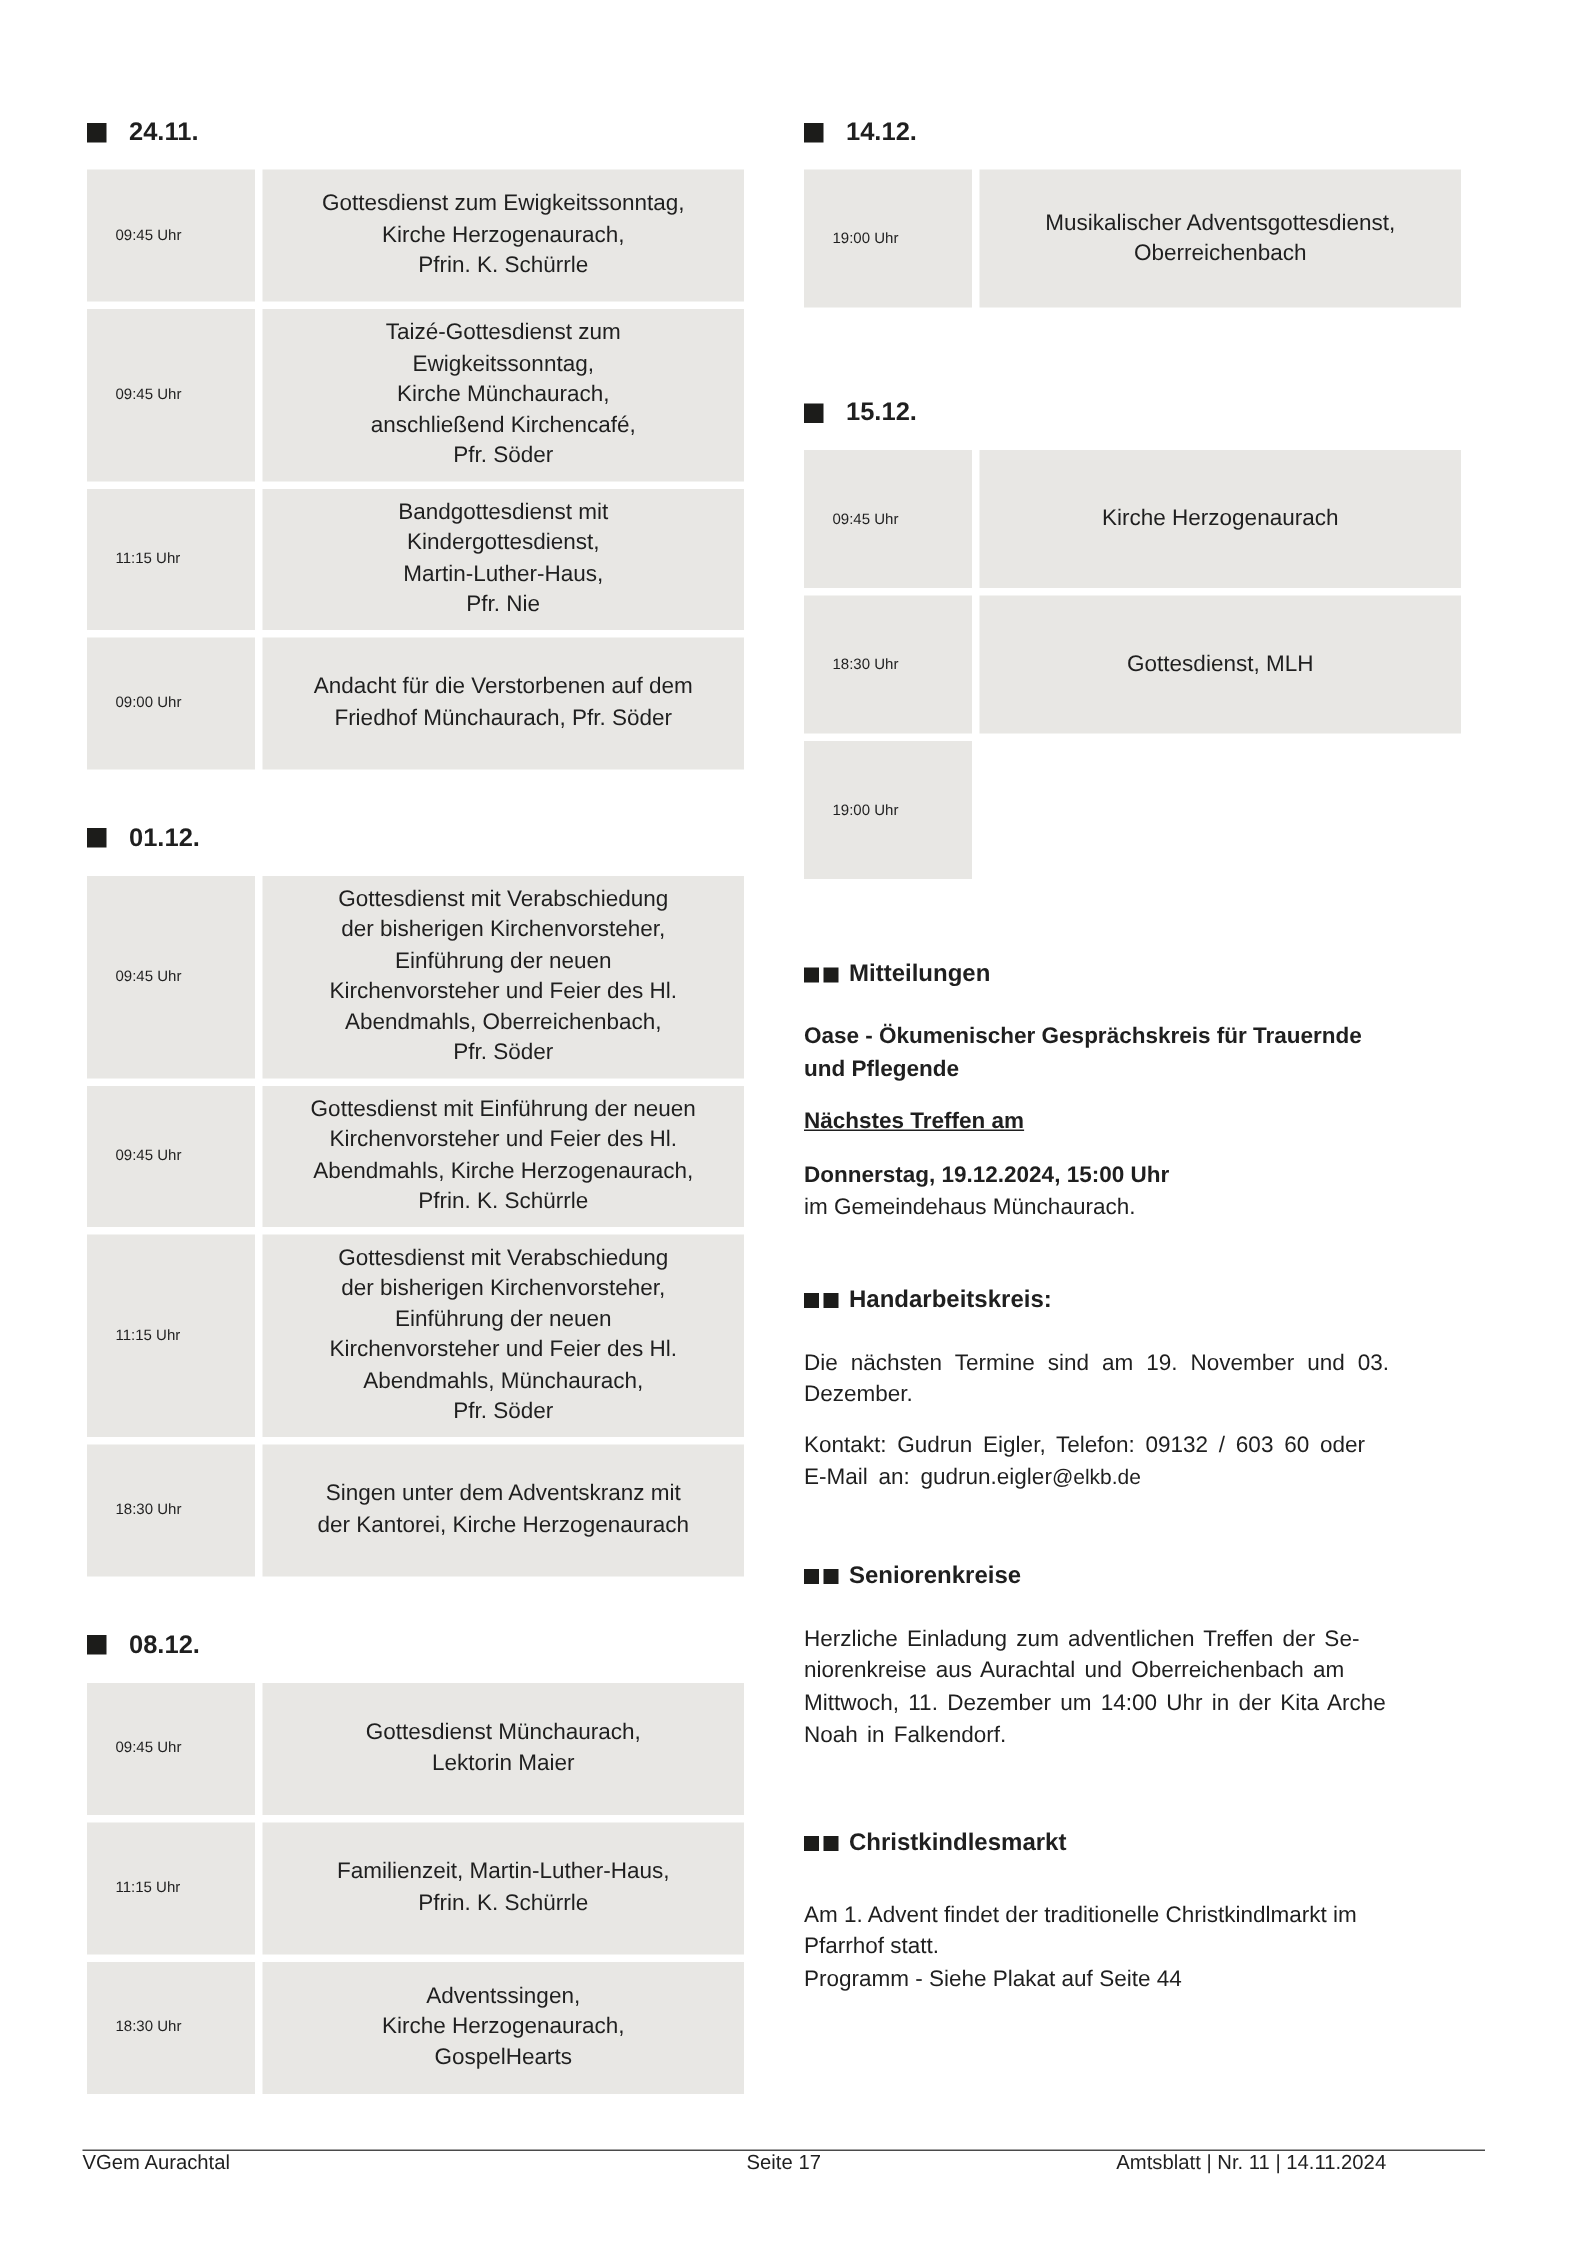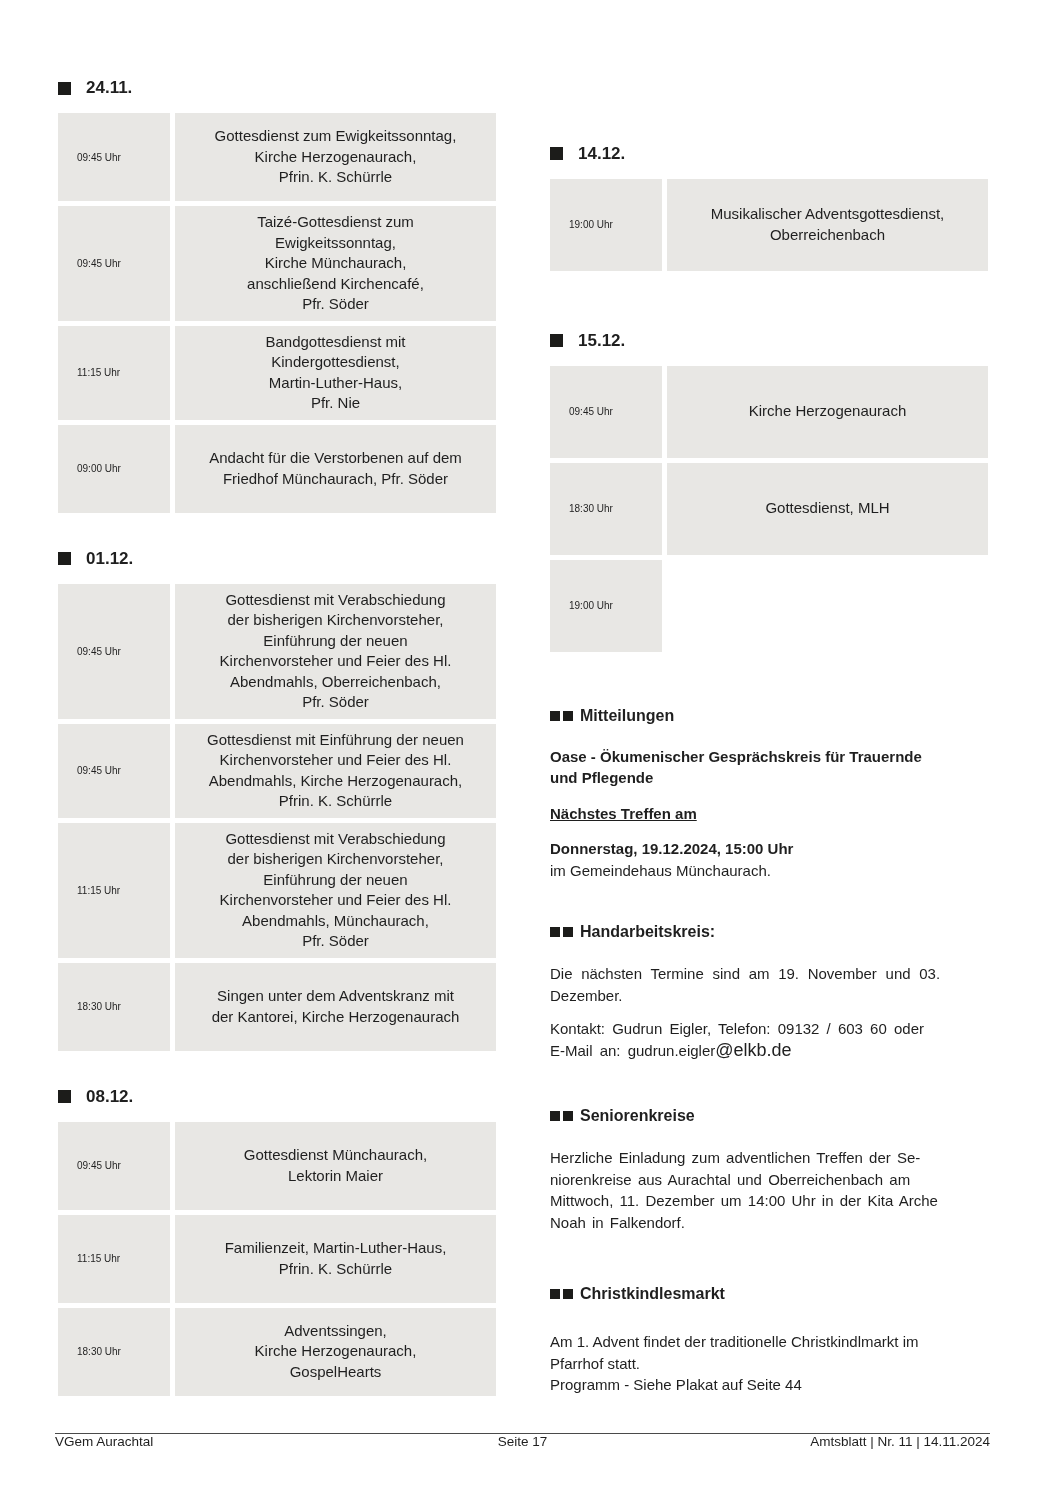--- a/index.html
+++ b/index.html
@@ -9,21 +9,21 @@
   }
   *{box-sizing:border-box;}
   html,body{margin:0;padding:0;}
   body{
     width:1046px;height:1500px;position:relative;background:#ffffff;
     font-family:"Liberation Sans", sans-serif;color:var(--text);
     overflow:hidden;
   }
   .page{
     padding:78px 58px 0 58px;
-    display:flex;gap:54px;align-items:flex-end;
+    display:flex;gap:40px;
   }
   .col-left{width:438px;flex:0 0 438px;}
   .col-right{width:438px;flex:0 0 438px;}
 
   
   .sec-header{
     display:flex;align-items:center;gap:15px;
     font-weight:bold;font-size:17px;
     margin:0 0 15px 0;
   }
@@ -71,33 +71,33 @@
   .bold{font-weight:bold;}
   .p-oase{margin-top:21px;}
   .p-next{margin-top:14px;text-decoration:underline;}
   .p-date{margin-top:14px;}
   .p-body{margin-top:22px;}
   .p-body2{margin-top:12px;}
   .p-body3{margin-top:28px;}
   .ws-wide{word-spacing:4.5px;}
   .ws-med{word-spacing:3px;}
   .ws-slim{word-spacing:2px;}
-  .small{font-size:18px;}
+  .small{font-size:14px;}
 
   
   .footer{
     position:absolute;left:55px;right:56px;top:1433px;
     border-top:1px solid #4a4a4a;
     padding-top:0;
     display:flex;align-items:baseline;
     font-size:13.5px;
   }
   .footer .f-left{flex:1;text-align:left;}
   .footer .f-center{flex:1;text-align:center;}
-  .footer .f-right{flex:1;text-align:right;}
+  .footer .f-right{flex:1;text-align:center;}
 </style>
 </head>
 <body>
 
 <div class="page">
 
   <div class="col-left">
 
     <div>
       <div class="sec-header">

